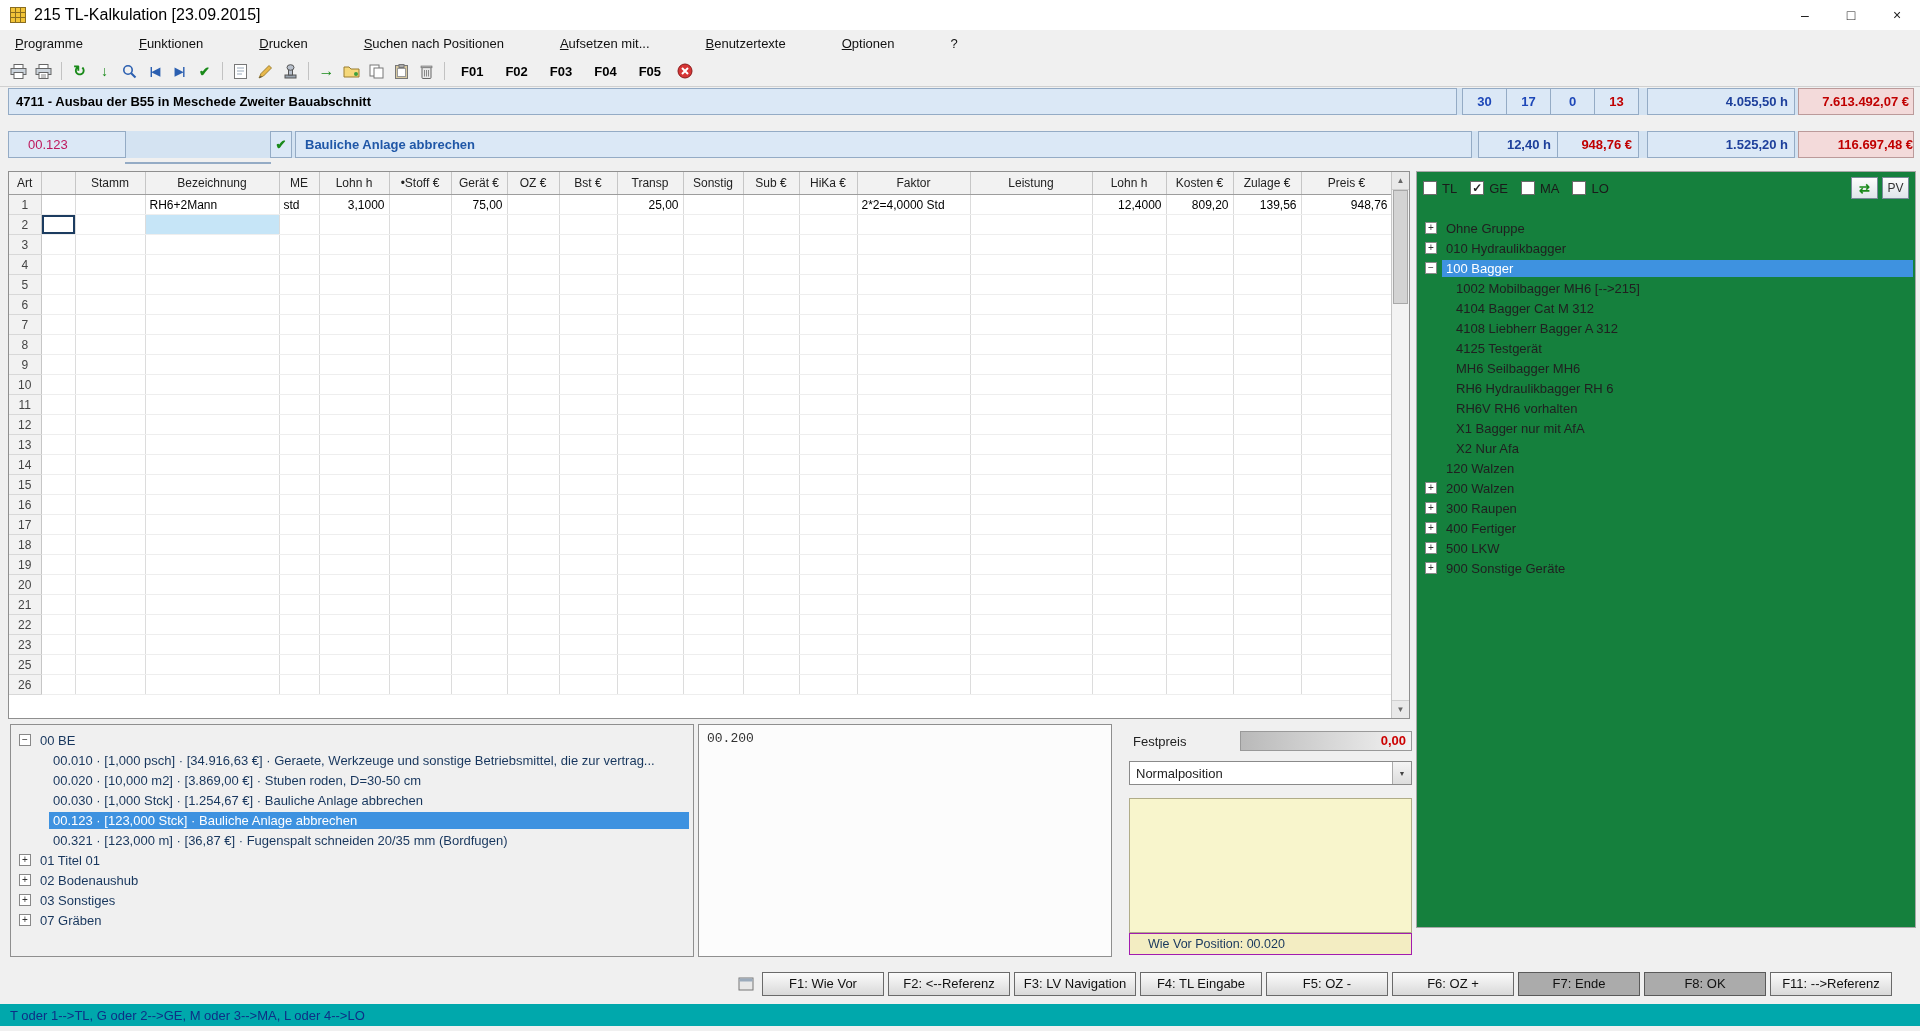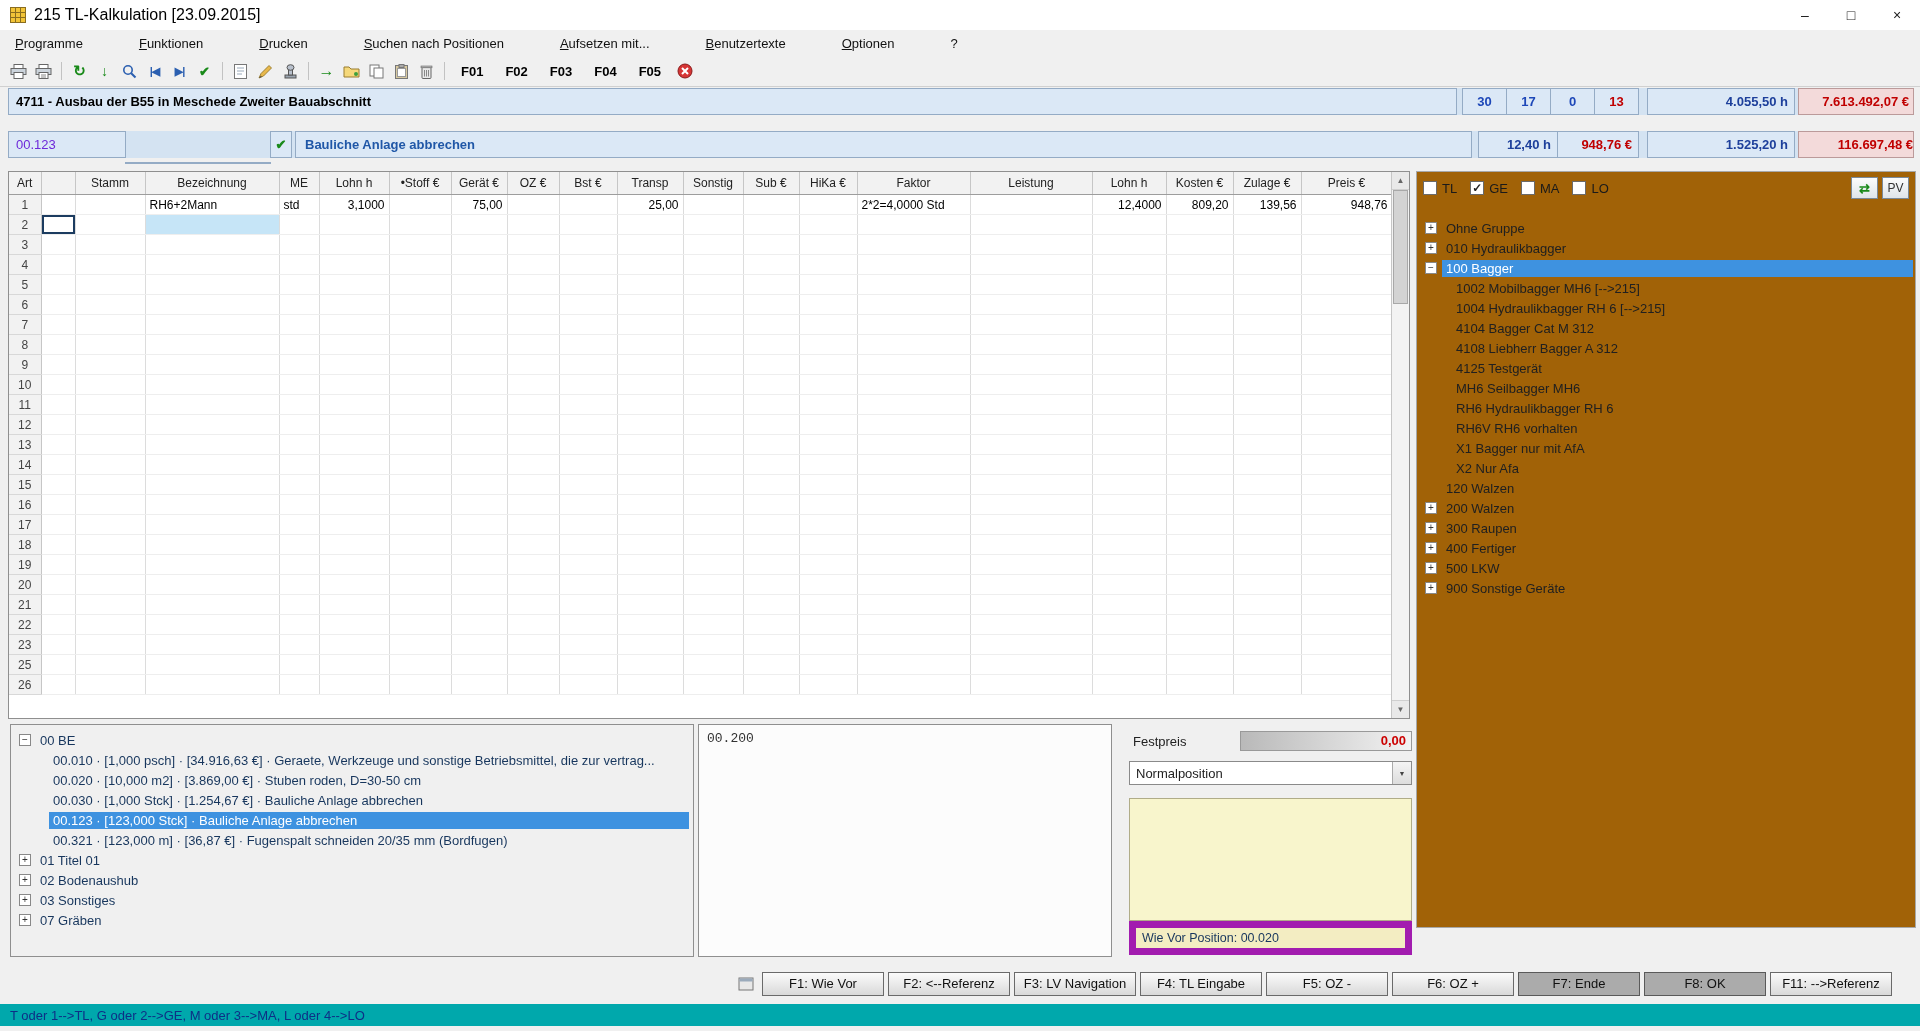--- a/index.html
+++ b/index.html
@@ -25,21 +25,21 @@
   .position-row{top:131px;}
   .hdr-box{display:flex;align-items:center;border:1px solid #94abc5;background:#dbe8f6;box-sizing:border-box;white-space:nowrap;overflow:hidden;}
   .title-box{flex:1;padding-left:7px;font-weight:bold;color:#000;}
   .counts{display:flex;margin-left:6px;}
   .count{width:45px;justify-content:center;font-weight:bold;margin-left:-1px;}
   .count.blue{color:#1d47b8;}
   .count.red{color:#c00000;}
   .hours-box{width:148px;margin-left:8px;justify-content:flex-end;padding-right:6px;font-weight:bold;color:#1d3f9b;}
   .red-box{background:#f3dada;border-color:#bb9a9a;color:#c00000;font-weight:bold;}
   .amount-box{width:116px;margin-left:3px;justify-content:flex-end;padding-right:4px;}
-  .pos-num{width:118px;padding-left:7px;color:#6d28d9;}
+  .pos-num{width:118px;padding-left:19px;color:#be185d;}
   .pos-qty{width:146px;justify-content:flex-end;padding-right:15px;font-weight:bold;color:#000;margin-left:-1px;margin-top:31px;}
   .pos-check{width:22px;justify-content:center;margin-left:-1px;}
   .pos-desc{flex:1;padding-left:9px;font-weight:bold;color:#2057a7;margin-left:3px;}
   .pos-uh{width:80px;margin-left:6px;justify-content:flex-end;padding-right:6px;font-weight:bold;color:#1d3f9b;}
   .pos-up{width:82px;margin-left:-1px;justify-content:flex-end;padding-right:6px;font-weight:bold;color:#c00000;}
   .pos-th{width:148px;margin-left:8px;justify-content:flex-end;padding-right:6px;font-weight:bold;color:#1d3f9b;}
   .pos-tp{width:116px;margin-left:3px;justify-content:flex-end;}
   
   .table-panel{position:absolute;top:171px;left:8px;width:1400px;height:546px;background:#fff;border:1px solid #8f8f8f;box-sizing:content-box;}
   table.grid{border-collapse:collapse;table-layout:fixed;width:1383px;}
@@ -49,21 +49,21 @@
   .grid td.num{text-align:right;}
   .grid td.focus-cell{box-shadow:inset 0 0 0 2px #1c3c60;background:#fff;}
   .grid td.hl-cell{background:#c6e5f7;}
   .vscroll{position:absolute;top:0;right:0;bottom:0;width:17px;background:#f3f3f3;border-left:1px solid #c6c6c6;}
   .sb-arrow{height:17px;display:flex;align-items:center;justify-content:center;font-size:8px;color:#666;background:#e9e9e9;border-bottom:1px solid #cfcfcf;}
   .sb-arrow.up::before{content:"▲";}
   .sb-arrow.down{position:absolute;bottom:0;left:0;right:0;border-top:1px solid #cfcfcf;border-bottom:none;}
   .sb-arrow.down::before{content:"▼";}
   .sb-thumb{position:absolute;top:18px;left:1px;right:1px;height:112px;background:#d3d3d3;border:1px solid #a8a8a8;}
   
-  .right-panel{position:absolute;top:171px;left:1416px;width:500px;height:757px;background:#a16207;border:1px solid #a8a8a8;box-sizing:border-box;}
+  .right-panel{position:absolute;top:171px;left:1416px;width:500px;height:757px;background:#15803d;border:1px solid #a8a8a8;box-sizing:border-box;}
   .filter-row{height:32px;display:flex;align-items:center;padding:0 6px;}
   .cb-group{display:flex;align-items:center;}
   .cb-wrap{display:inline-flex;align-items:center;margin-right:13px;}
   .cb{width:14px;height:14px;background:#fff;border:1px solid #6a6a6a;display:inline-flex;align-items:center;justify-content:center;font-size:12px;line-height:12px;color:#222;font-weight:bold;margin-right:5px;box-sizing:border-box;}
   .filter-spacer{flex:1;}
   .mini-btn{width:27px;height:22px;border:1px solid #7a8a9a;background:linear-gradient(#fcfcfc,#dfe5ea);margin-left:4px;font-size:12px;font-family:"Liberation Sans",sans-serif;display:inline-flex;align-items:center;justify-content:center;padding:0;color:#333;}
   .dtree{position:absolute;top:40px;left:2px;right:2px;bottom:2px;overflow:hidden;padding-top:6px;}
   .tree-row{height:20px;display:flex;align-items:center;font-size:13px;color:#202020;white-space:nowrap;}
   .expander{width:12px;height:12px;border:1px solid #888;background:#fff;font-size:10px;line-height:10px;text-align:center;color:#333;margin-right:5px;box-sizing:border-box;flex:none;}
   .expander-spacer{width:17px;flex:none;}
@@ -83,21 +83,21 @@
   
   .detail-panel{position:absolute;top:724px;left:1127px;width:287px;height:233px;display:flex;flex-direction:column;box-sizing:border-box;padding:6px 2px 2px 2px;}
   .fp-row{display:flex;align-items:center;height:22px;}
   .fp-label{color:#222;padding-left:4px;}
   .fp-value{margin-left:auto;width:172px;height:20px;background:linear-gradient(90deg,#b9b9b9,#f2f2f2);border:1px solid #999;color:#cc0000;font-weight:bold;text-align:right;padding:1px 5px 0 0;box-sizing:border-box;}
   .dropdown{margin-top:9px;height:22px;background:#fff;border:1px solid #8a8a8a;display:flex;align-items:stretch;}
   .dd-text{flex:1;display:flex;align-items:center;padding-left:6px;color:#222;}
   .dd-arrow{width:18px;background:linear-gradient(#f4f4f4,#ddd);border-left:1px solid #aaa;display:flex;align-items:center;justify-content:center;font-size:7px;color:#444;}
   .dd-arrow::before{content:"▼";}
   .memo{margin-top:13px;flex:1;background:#f8f5cc;border:1px solid #b0ac88;}
-  .hint{height:20px;background:#f3edc2;border:7px solid #a21caf;color:#17365d;font-size:12.5px;display:flex;align-items:center;padding-left:6px;white-space:nowrap;overflow:hidden;}
+  .hint{height:20px;background:#f3edc2;border:1px solid #a21caf;color:#17365d;font-size:12.5px;display:flex;align-items:center;padding-left:18px;white-space:nowrap;overflow:hidden;}
   
   .function-bar{position:absolute;top:970px;left:0;right:0;height:27px;display:flex;align-items:center;justify-content:flex-end;padding-right:28px;background:#f0f0f0;}
   .fn-grip{width:20px;height:18px;display:flex;align-items:center;justify-content:center;margin-right:2px;}
   .fn-buttons{display:flex;}
   .fn-btn{height:24px;width:122px;display:flex;align-items:center;justify-content:center;border:1px solid #6a6a6a;background:linear-gradient(#fbfbfb,#d9d9d9);margin-left:4px;font-size:13px;color:#111;box-sizing:border-box;white-space:nowrap;}
   .fn-btn.dark{background:#ababab;border-color:#5a5a5a;}
   
   .status-bar{position:absolute;top:1004px;left:0;right:0;height:22px;background:#00a8ac;color:#0d2f86;display:flex;align-items:center;padding-left:10px;font-size:13px;}
   .green{color:#1a8a1a;font-weight:bold;}
   .nav{color:#2b5fb0;font-size:11px;font-weight:bold;letter-spacing:-1px;}
@@ -916,23 +916,20 @@
         <span class="tree-label">010 Hydraulikbagger</span>
       </div>
       <div class="tree-row lvl0 selected">
         <span class="expander">−</span>
         <span class="tree-label">100 Bagger</span>
       </div>
       <div class="tree-row lvl1">
         <span class="tree-label">1002 Mobilbagger MH6 [--&gt;215]</span>
       </div>
       <div class="tree-row lvl1">
-        <span class="tree-label">1004 Hydraulikbagger RH 6 [--&gt;215]</span>
-      </div>
-      <div class="tree-row lvl1">
         <span class="tree-label">4104 Bagger Cat M 312</span>
       </div>
       <div class="tree-row lvl1">
         <span class="tree-label">4108 Liebherr Bagger A 312</span>
       </div>
       <div class="tree-row lvl1">
         <span class="tree-label">4125 Testgerät</span>
       </div>
       <div class="tree-row lvl1">
         <span class="tree-label">MH6 Seilbagger MH6</span>

